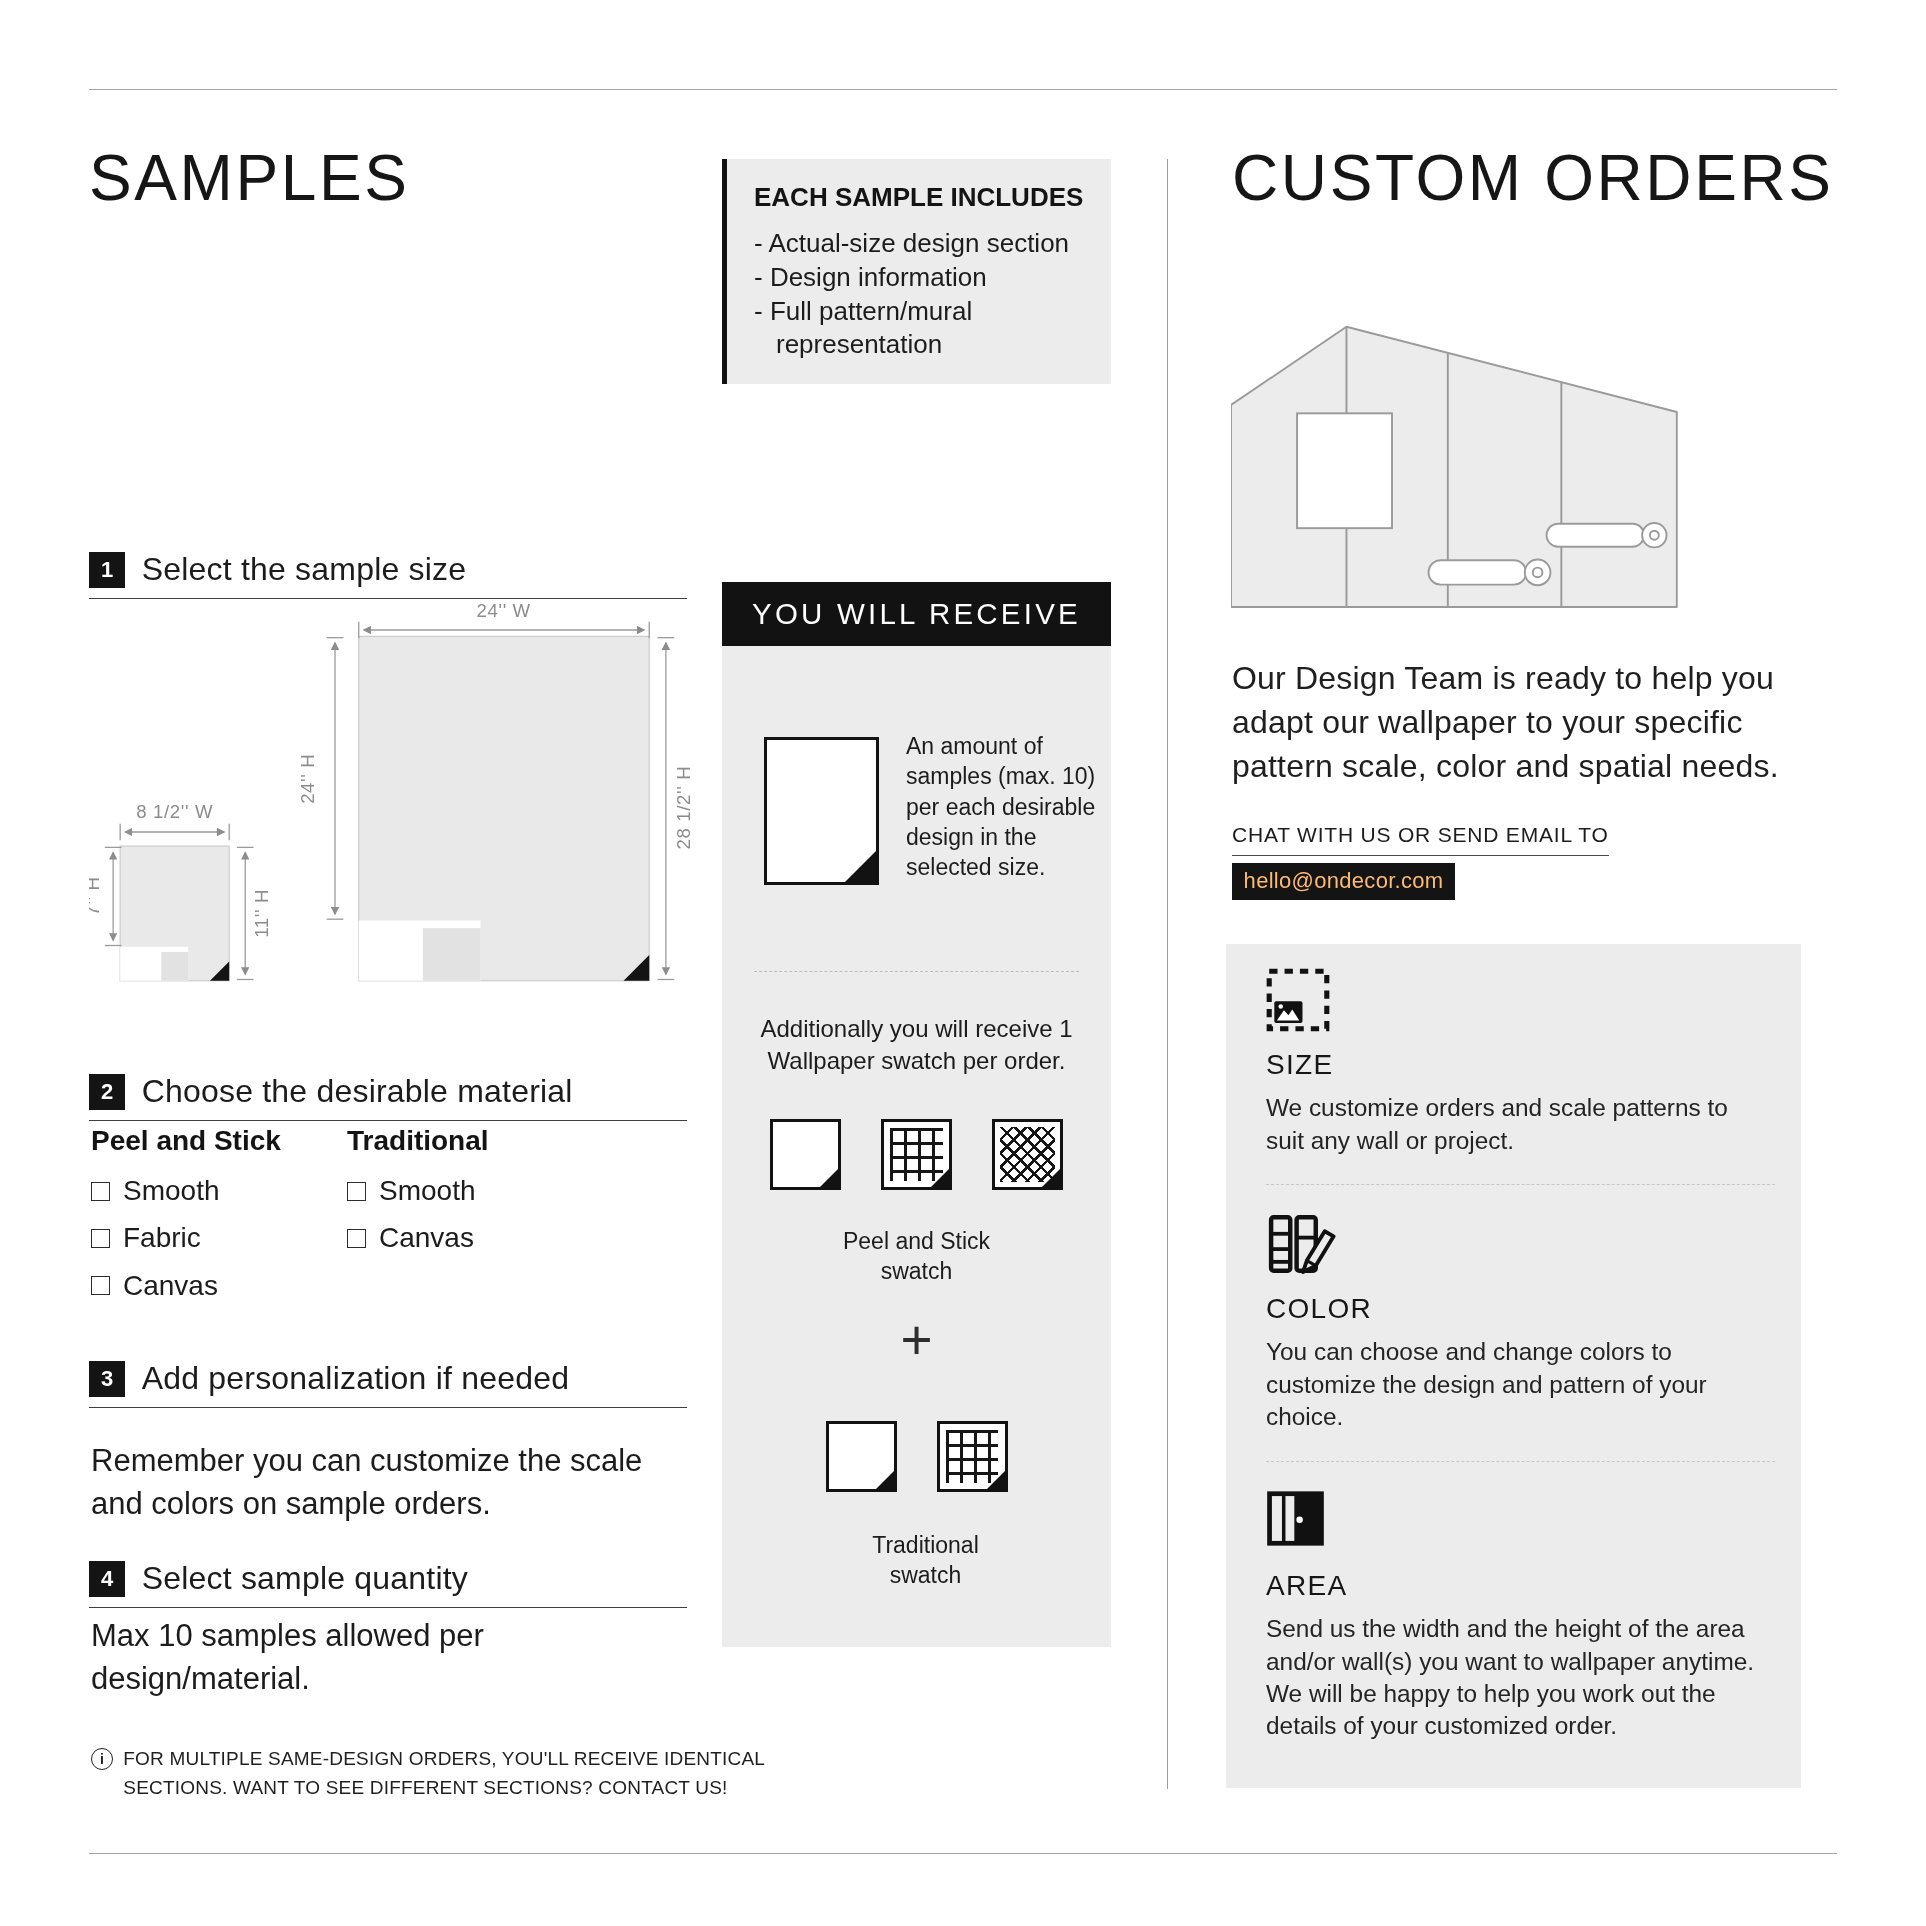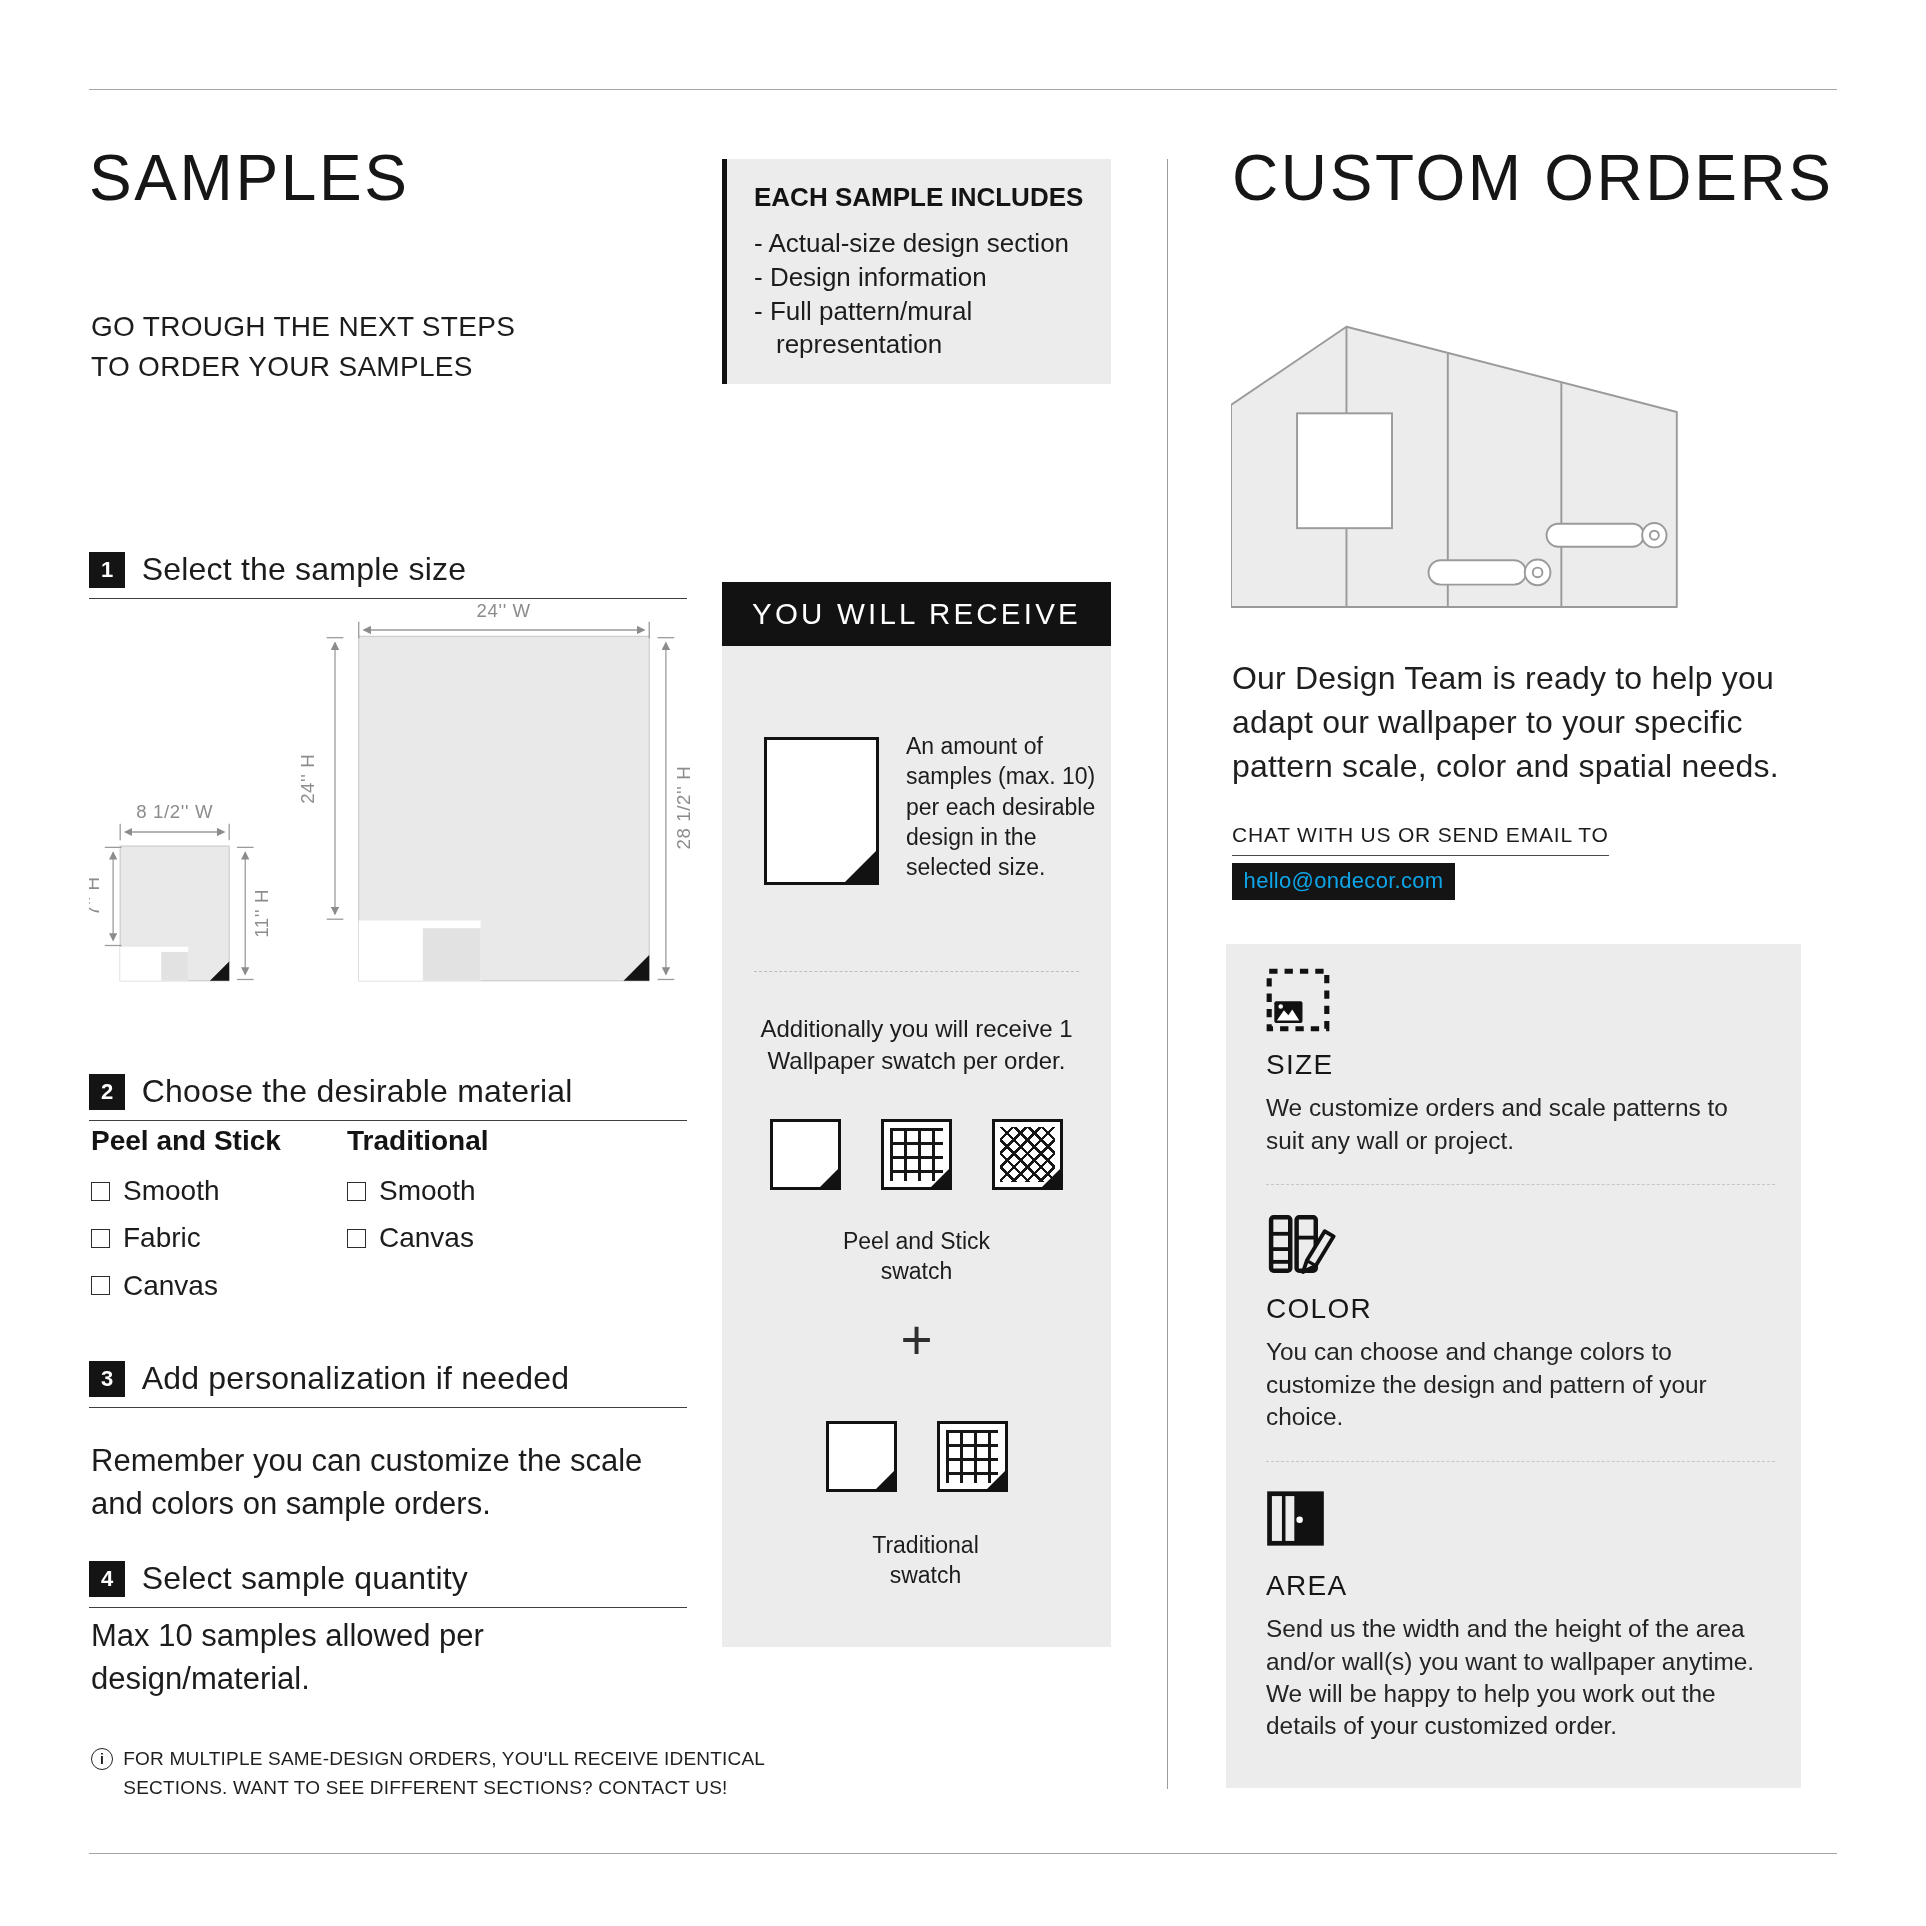--- a/index.html
+++ b/index.html
@@ -63,45 +63,41 @@
   .cross-fill{position:absolute;inset:5.1px;
     background-image:repeating-linear-gradient(45deg,#161616 0 2.6px,transparent 2.6px 9.6px),
                      repeating-linear-gradient(-45deg,#161616 0 2.6px,transparent 2.6px 9.6px);}
   .swatch-label{position:absolute;left:0;width:100%;text-align:center;font-size:23px;line-height:1.3;color:#1c1c1c;}
   .plus{position:absolute;left:0;width:100%;text-align:center;font-size:55px;font-weight:300;color:#2e2e2e;line-height:1;}
 
   
   .custom-intro{font-size:32px;line-height:1.38;letter-spacing:0.2px;color:#1f1f1f;}
   .chat-label{display:inline-block;font-size:21px;letter-spacing:0.8px;color:#1c1c1c;
     border-bottom:1.3px solid #4a4a4a;padding-bottom:7.7px;}
-  .email-badge{display:inline-block;background:#141414;color:#0ea5e9;font-size:22px;letter-spacing:0.3px;
+  .email-badge{display:inline-block;background:#141414;color:#fdba74;font-size:22px;letter-spacing:0.3px;
     padding:5.1px 11.6px 6.4px 11.6px;}
 
   .features{left:1226px;top:944px;width:575px;height:844px;background:#ececec;
     padding:24px 26px 0 40px;box-sizing:border-box;}
   .feature-icon{margin-bottom:16.7px;height:64px;}
   .feature-h{font-size:28px;letter-spacing:1.3px;color:#161616;margin-bottom:11.6px;}
   .feature-text{font-size:24.4px;line-height:1.33;color:#242424;max-width:501px;}
   .feature-divider{border-top:1.3px dashed #c6c6c6;margin:27px 0;}
 </style>
 </head>
 <body>
 
 <div class="page">
 
   <div class="hrule" style="top:89px;"></div>
   <div class="hrule" style="top:1853px;"></div>
   <div class="vdivider"></div>
 
   <div class="abs big-title" style="left:89px;top:141px;">SAMPLES</div>
 
-  <div class="abs intro" style="left:91px;top:307px;">
-    <div>GO TROUGH THE NEXT STEPS</div>
-    <div>TO ORDER YOUR SAMPLES</div>
-  </div>
 
   <div class="step" style="top:551px;">
     <div class="step-num">1</div>
     <div class="step-title">Select the sample size</div>
   </div>
 
   <svg class="abs" style="left:89px;top:596px;" width="610" height="404" viewBox="0 0 950 630">
     <defs>
       <marker id="dimarrow" viewBox="0 0 10 10" refX="8.5" refY="5" markerWidth="6.5" markerHeight="6.5" orient="auto-start-reverse">
         <path d="M0 0 L10 5 L0 10 z" fill="#8c8c8c"></path>

